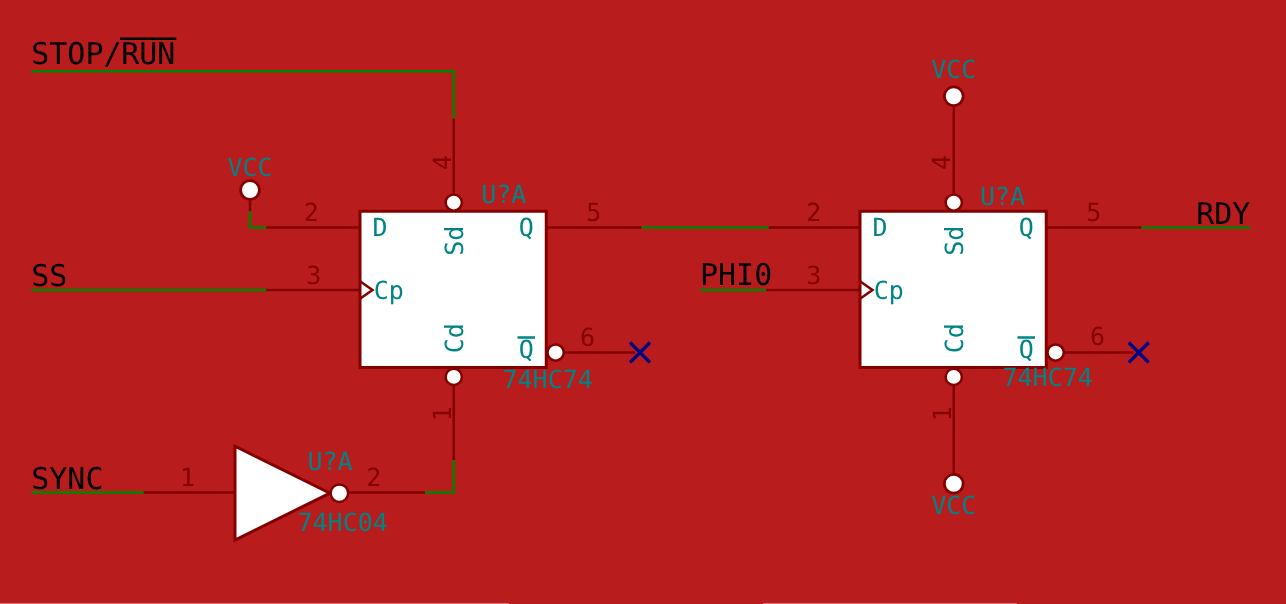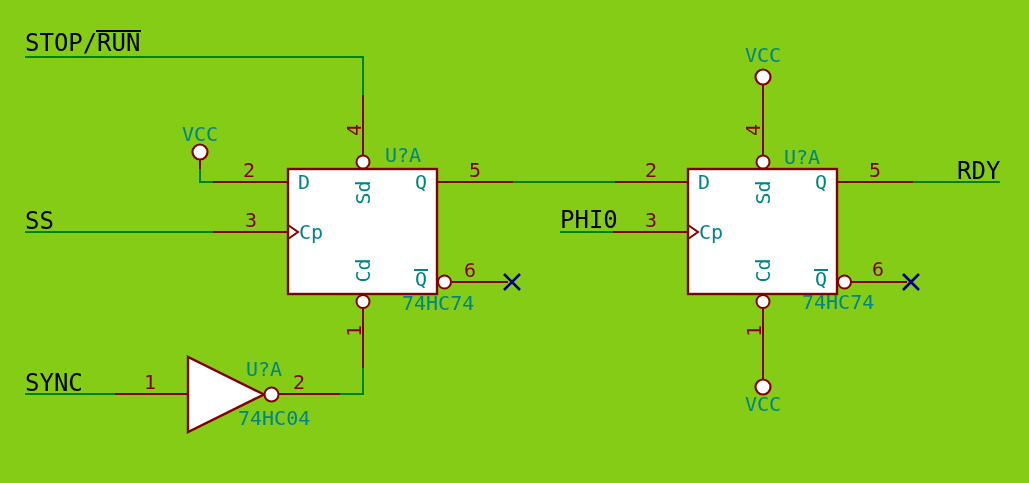--- a/index.html
+++ b/index.html
@@ -1,16 +1,16 @@
 <!DOCTYPE html>
 <html><head>
 <meta charset="utf-8">
 <style>
   html,body{margin:0;padding:0;background:#ffffff;}
-  .canvas{position:relative;width:1029px;height:483px;background:#84cc16;overflow:hidden;}
+  .canvas{position:relative;width:1029px;height:483px;background:#b91c1c;overflow:hidden;}
   svg{display:block;font-family:"DejaVu Sans Mono",monospace;}
   .wire{stroke:#008400;stroke-width:2;fill:none;}
   .pin{stroke:#840000;stroke-width:2;fill:none;}
   .body{stroke:#840000;stroke-width:2.4;fill:#ffffff;}
   .bubble{stroke:#840000;stroke-width:2;fill:#ffffff;}
   .pwr{stroke:#840000;stroke-width:2.2;fill:#ffffff;}
   .clk{stroke:#840000;stroke-width:2;fill:none;}
   .ncx{stroke:#000084;stroke-width:2.6;fill:none;}
   .lbl{fill:#000000;font-size:24px;}
   .ovl{stroke:#000000;stroke-width:2;}

